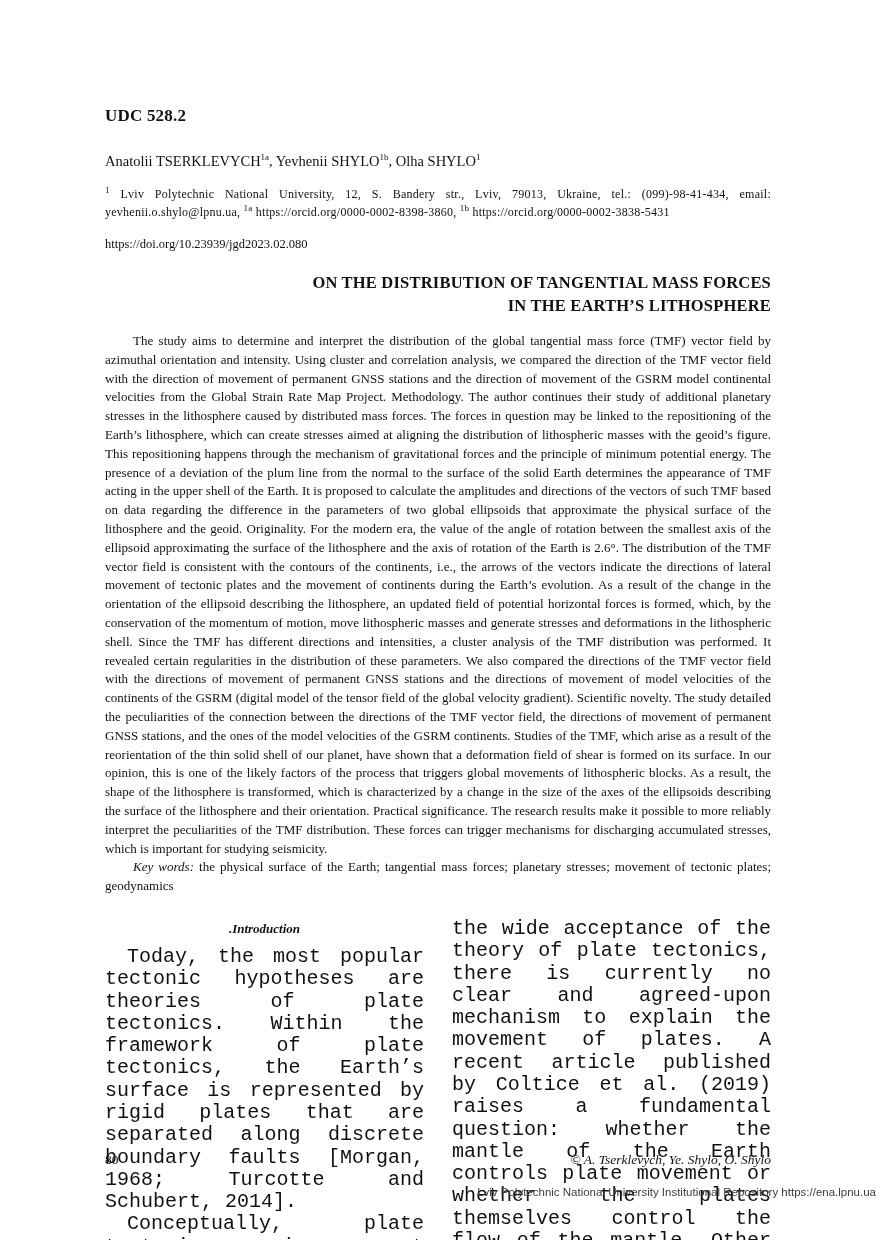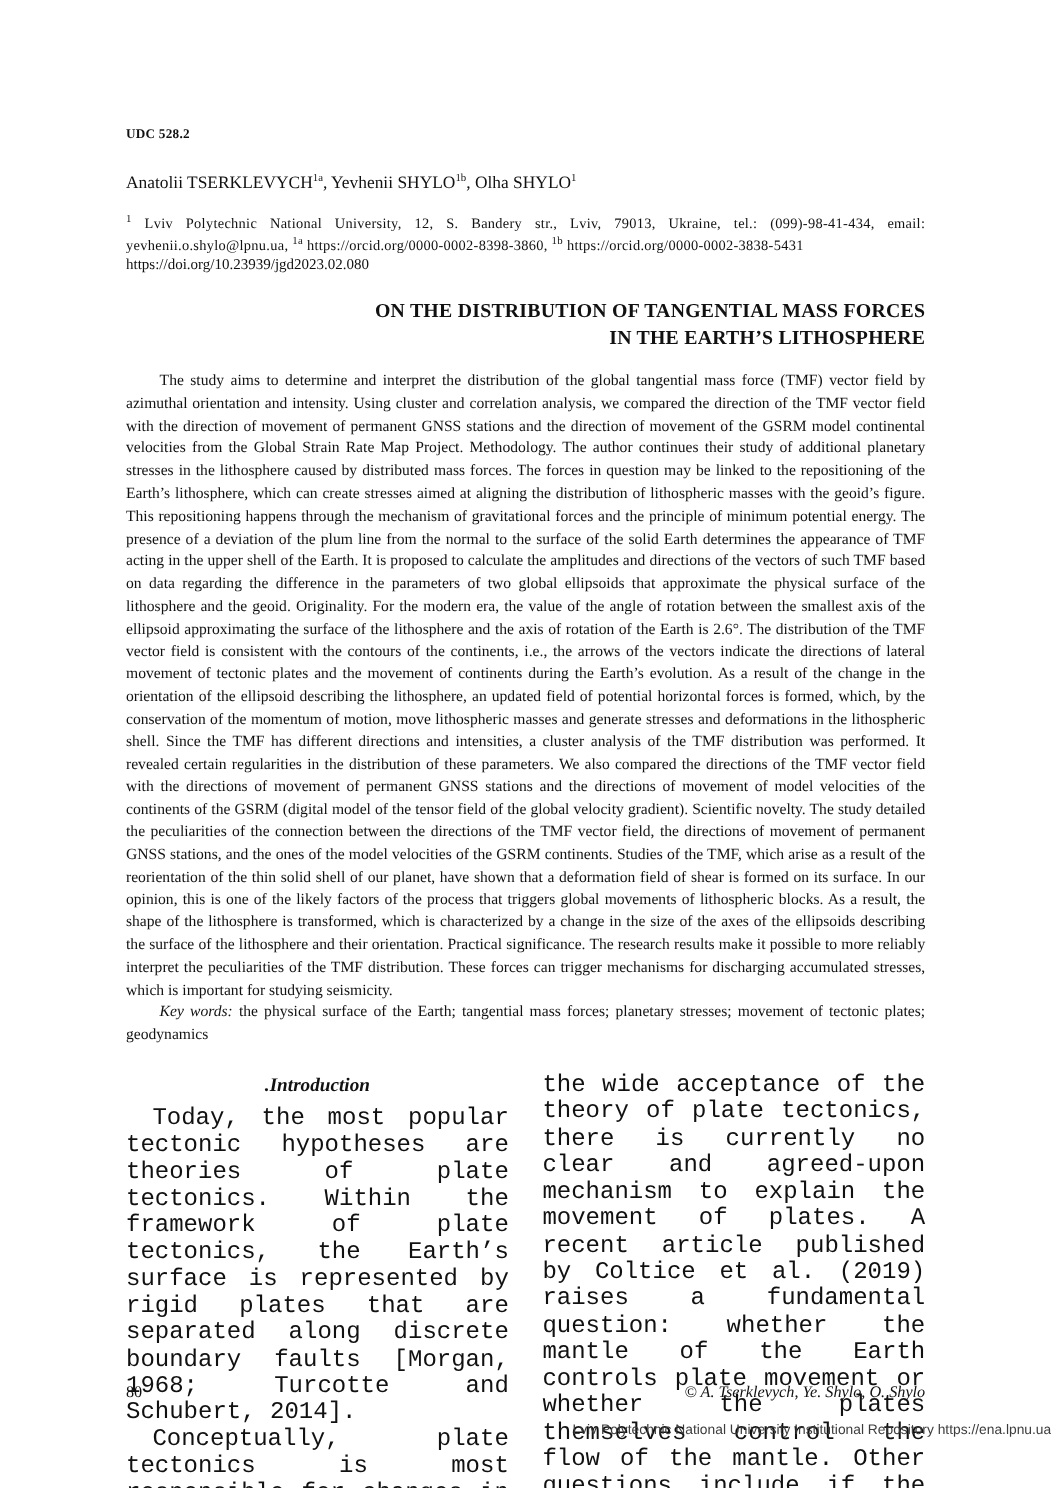--- a/index.html
+++ b/index.html
@@ -14,39 +14,40 @@
     overflow: hidden;
   }
   .content {
     position: absolute;
     left: 105px;
     top: 106px;
     width: 666px;
   }
   .udc {
     font-weight: bold;
-    font-size: 11px;
+    font-size: 17px;
     letter-spacing: 0.2px;
   }
   .authors {
     margin-top: 27px;
     font-size: 14.5px;
   }
   .authors sup, .affiliation sup {
     font-size: 9px;
     line-height: 0;
   }
   .affiliation {
     margin: 15px 0 0 0;
     font-size: 12px;
     line-height: 18px;
     text-align: justify;
     letter-spacing: 0.25px;
   }
   .doi {
+    margin-top: 16px;
     font-size: 12.5px;
   }
   .title {
     margin: 19px 0 0 0;
     text-align: right;
     font-size: 16.5px;
     line-height: 23px;
     font-weight: bold;
     letter-spacing: 0.2px;
   }
@@ -66,21 +67,21 @@
   }
   .columns {
     margin-top: 22px;
     display: flex;
     gap: 28px;
   }
   .col { width: 319px; }
   .section-heading {
     margin: 0 0 6px 0;
     text-align: center;
-    font-size: 16px;
+    font-size: 13px;
     line-height: 22px;
     font-style: italic;
     font-weight: bold;
   }
   .col-para {
     margin: 0;
     font-size: 20px;
     line-height: 22.3px;
     text-align: justify;
     font-family: Liberation Mono, monospace;

